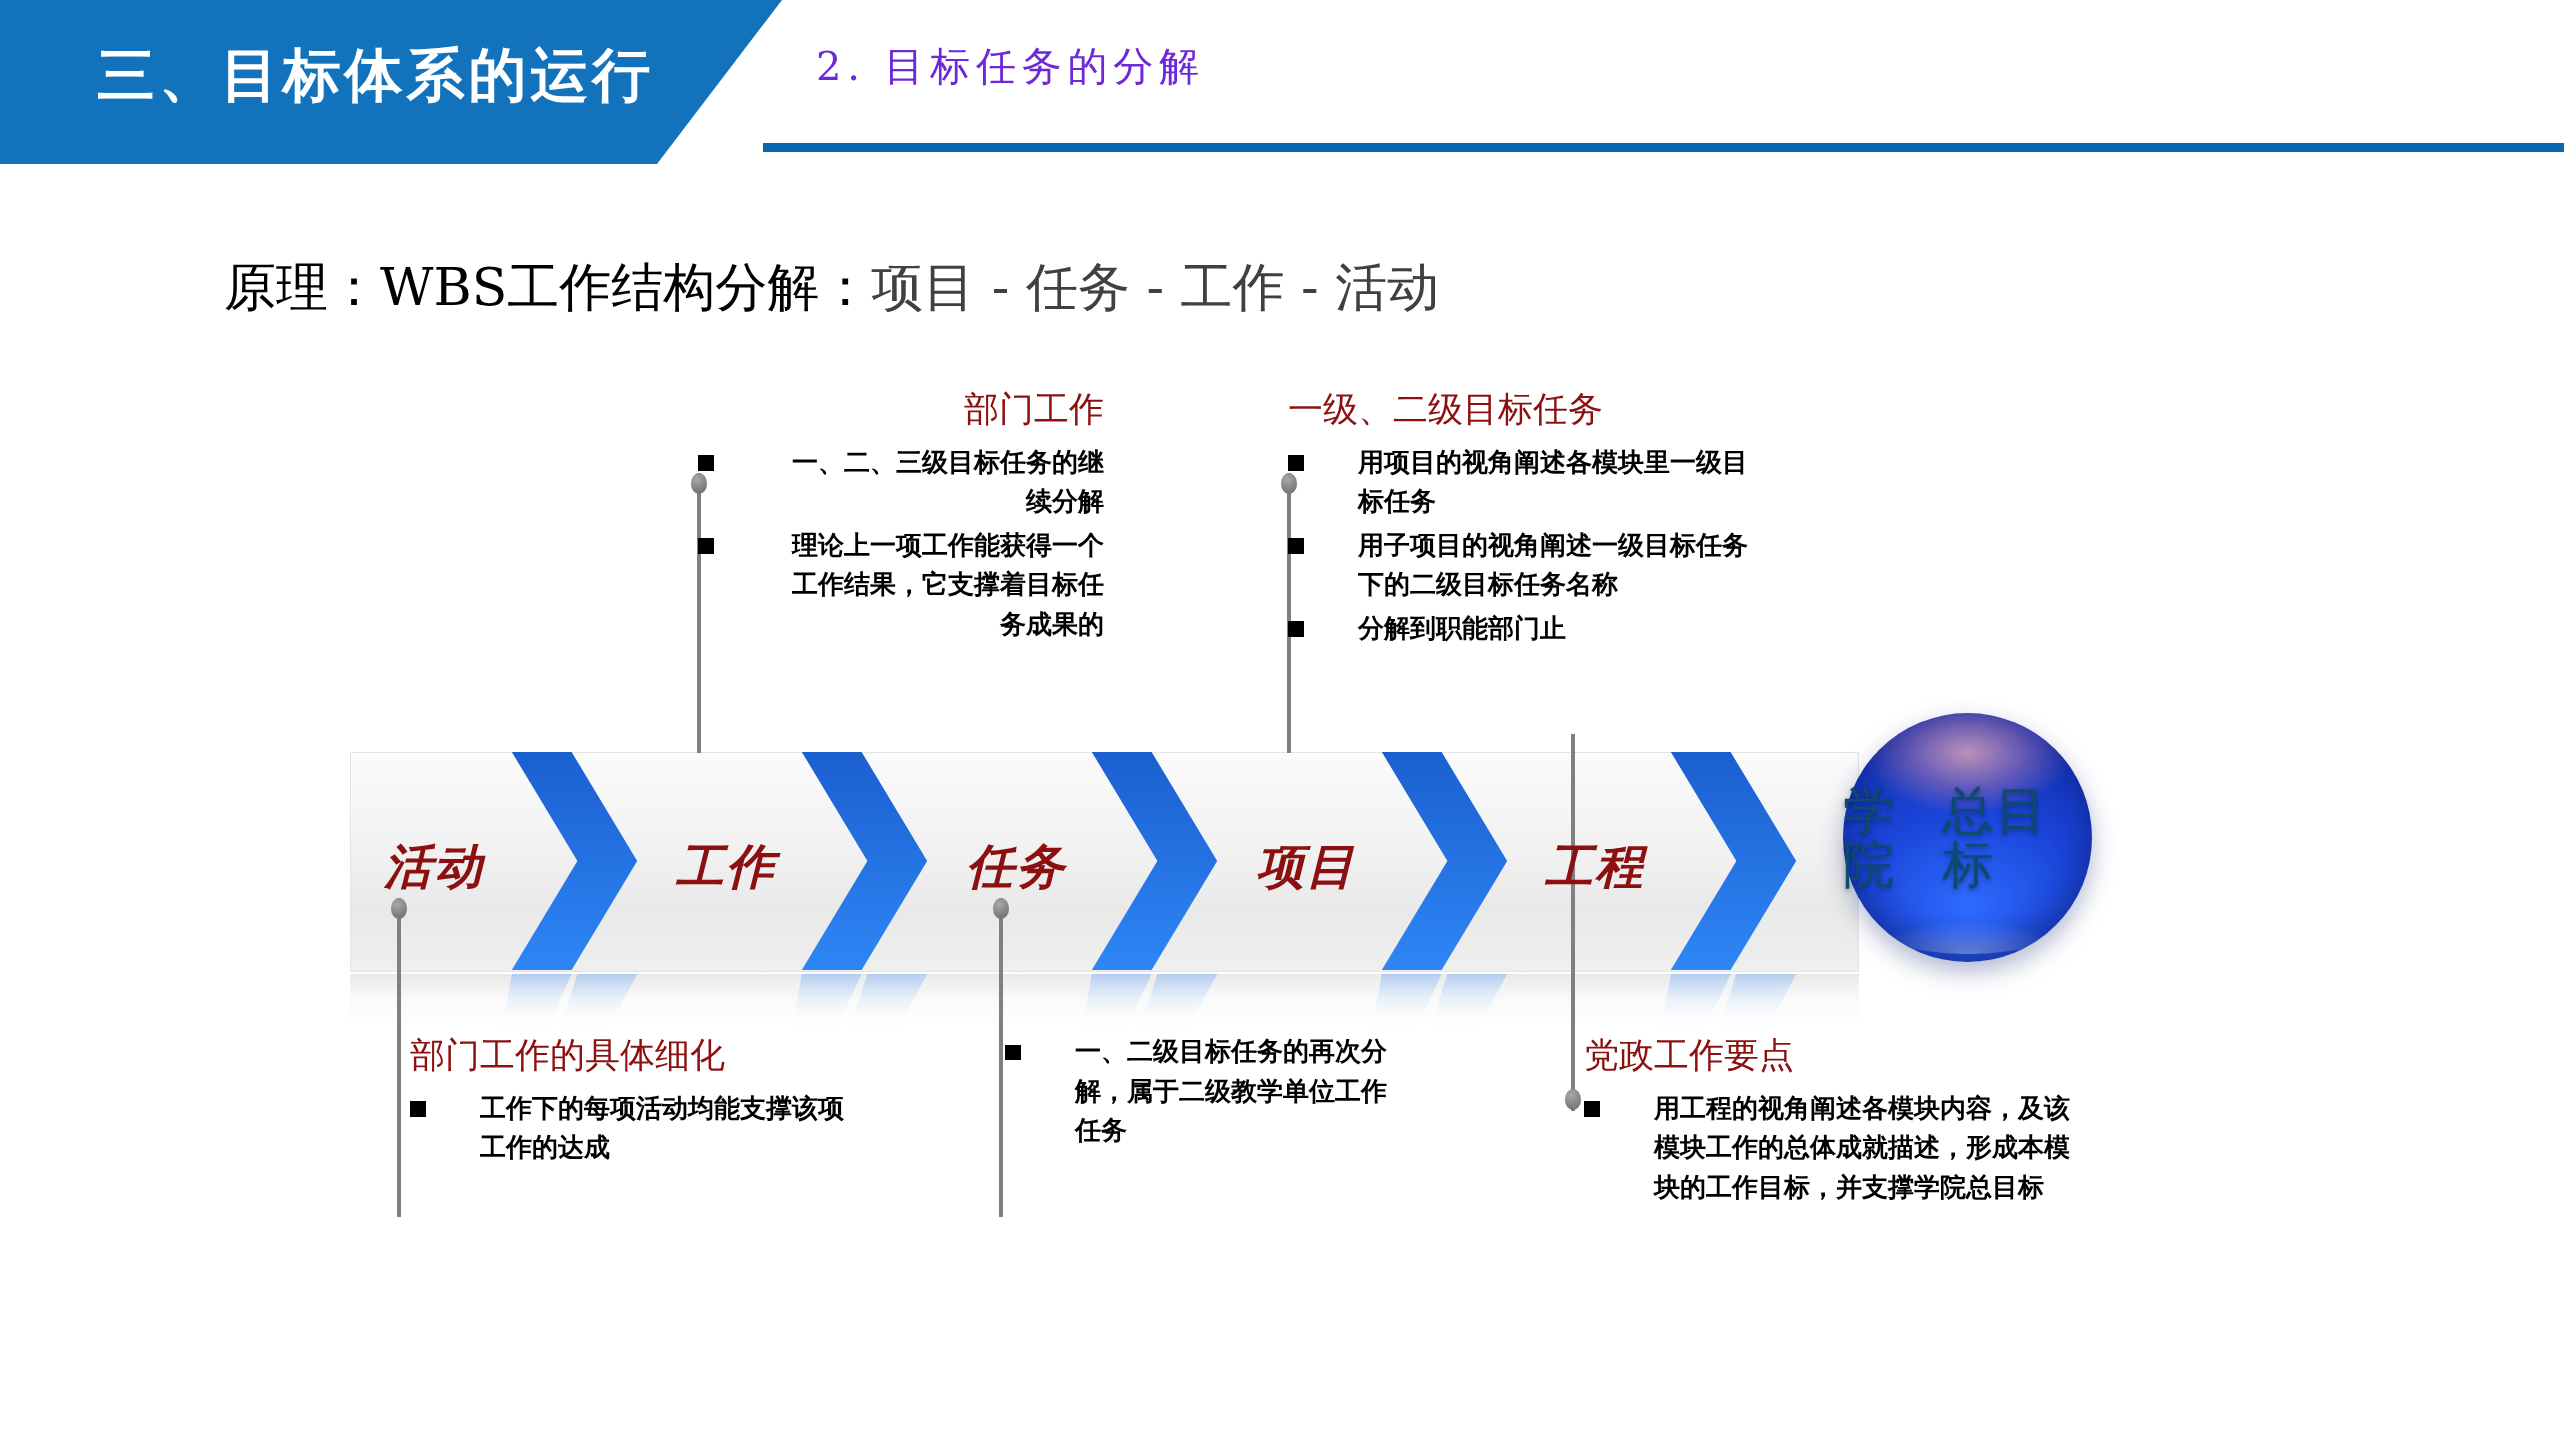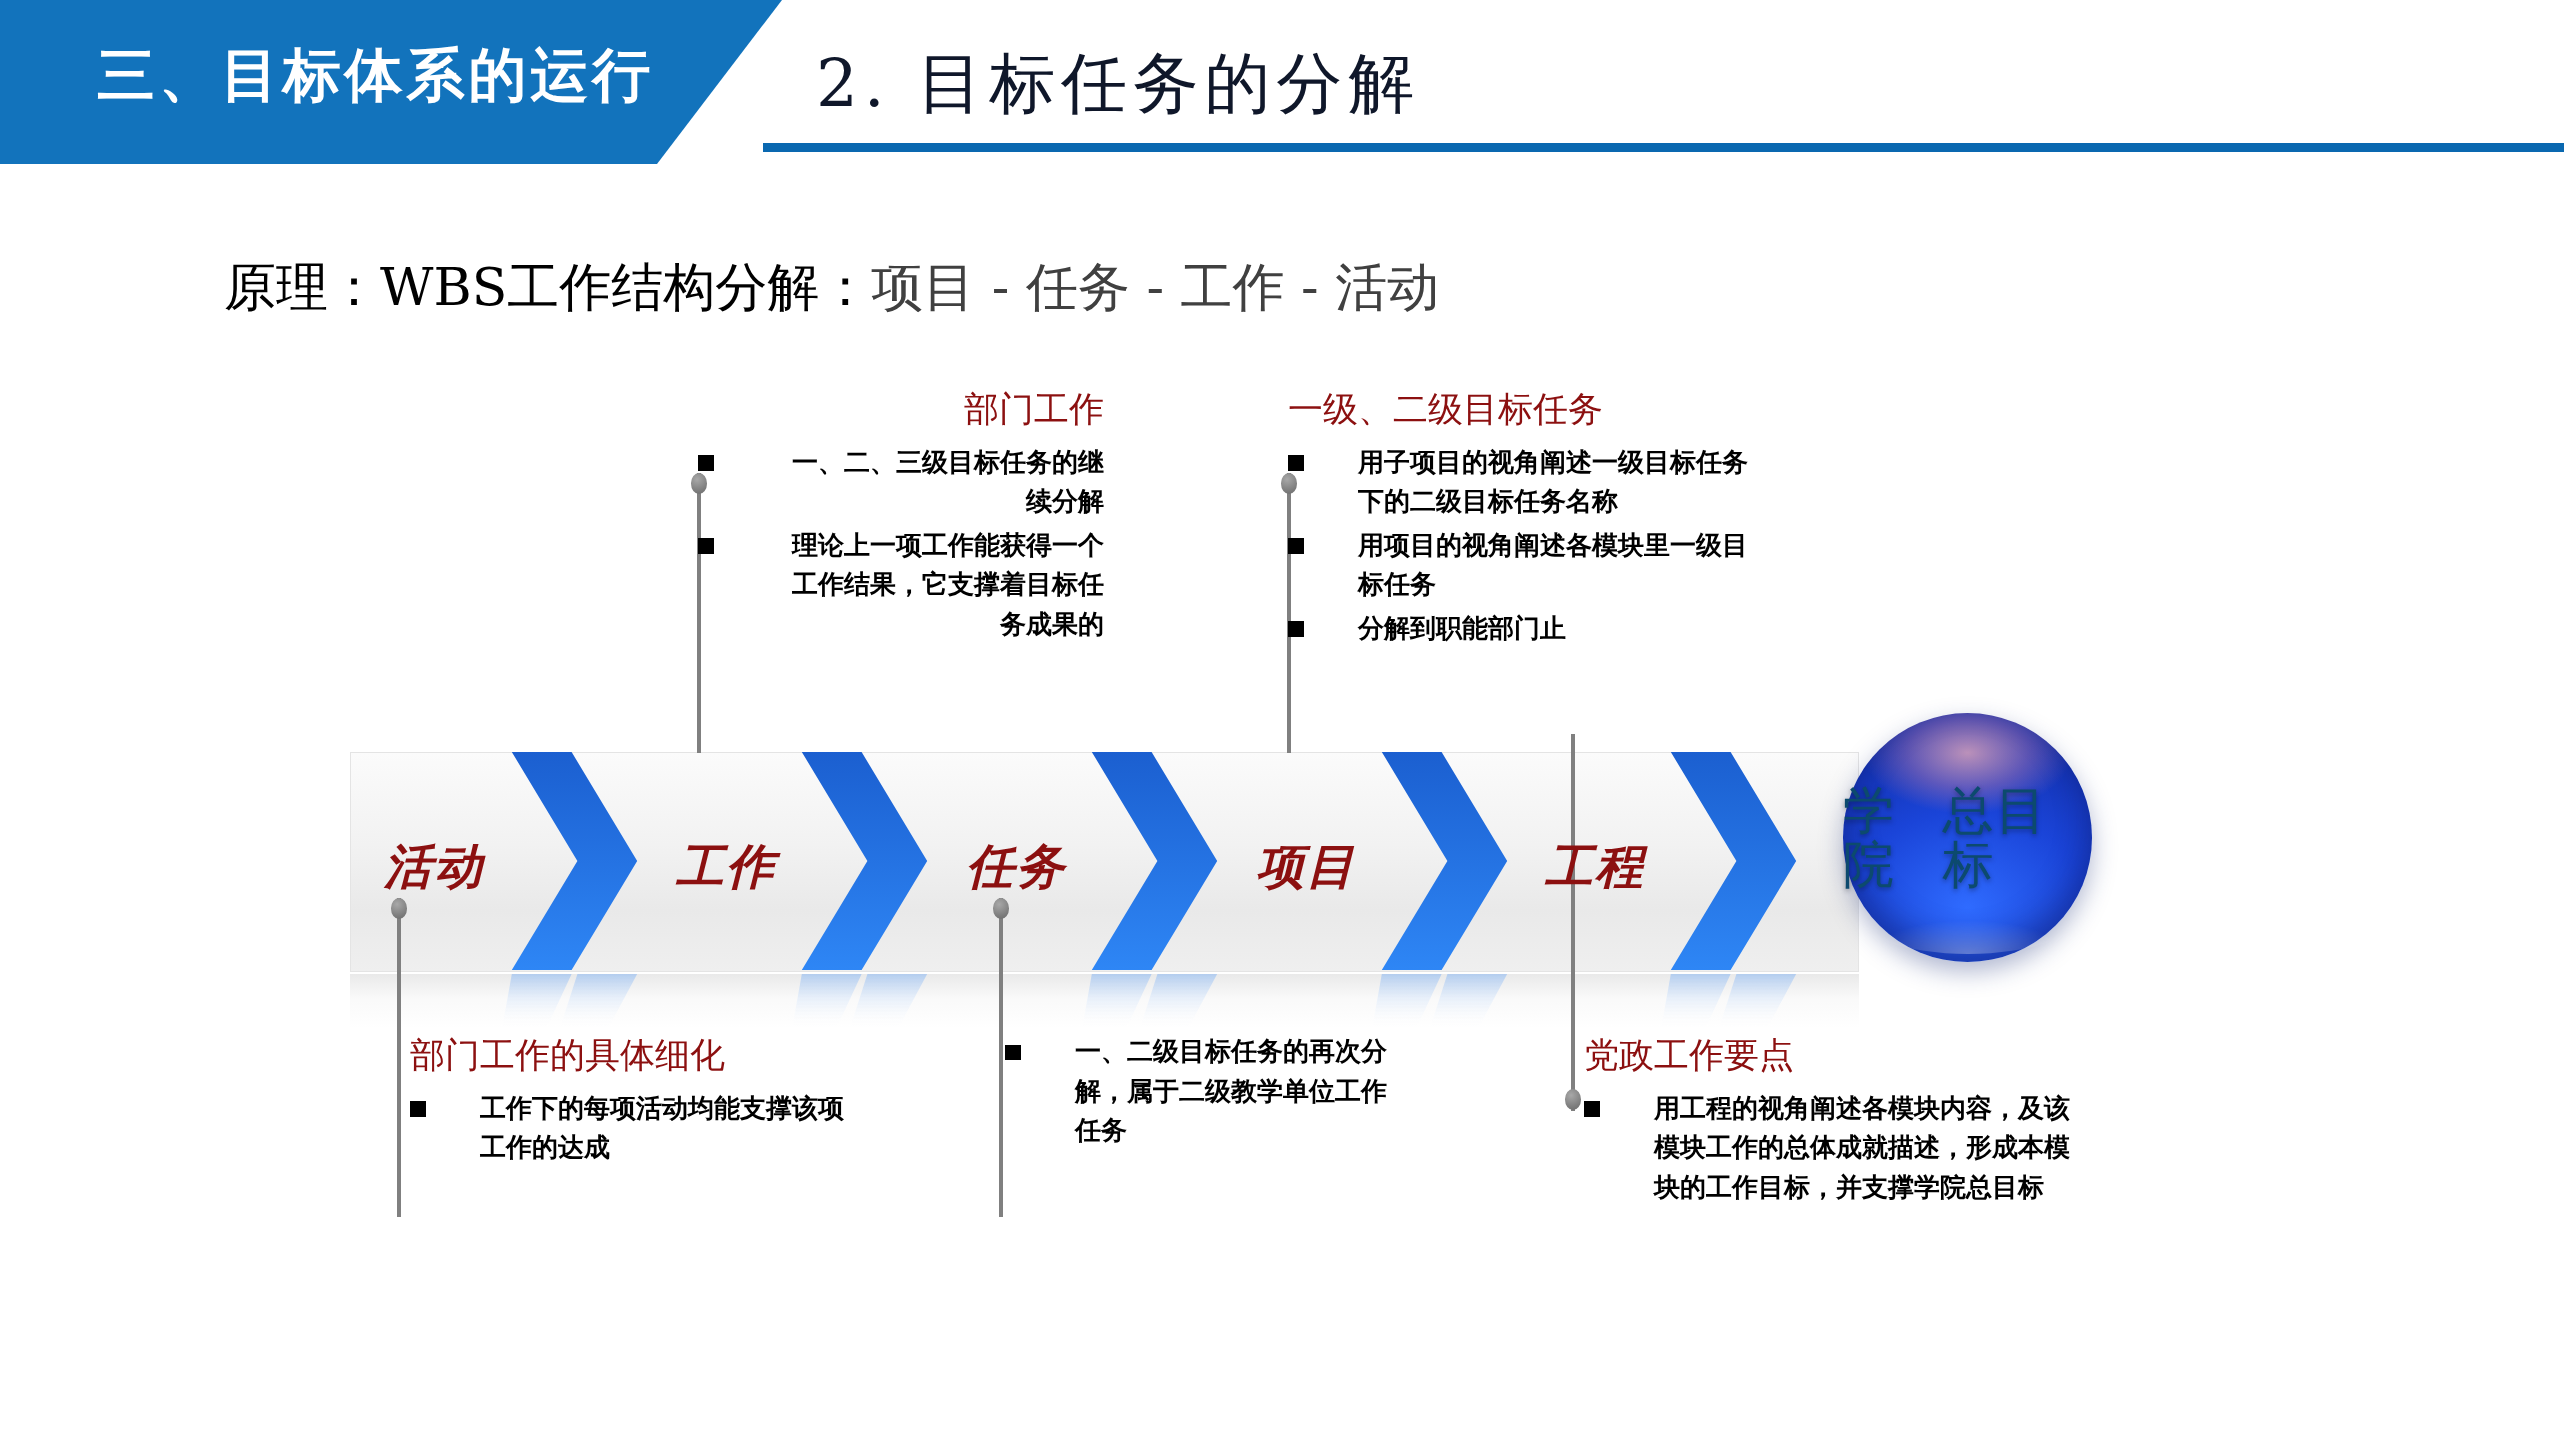--- a/index.html
+++ b/index.html
@@ -16,21 +16,21 @@
     z-index:2;
   }
   #header-title{
     position:absolute;left:97px;top:37px;
     font-size:58px;font-weight:bold;color:#ffffff;letter-spacing:3.9px;
     white-space:nowrap;z-index:3;
     font-family:"DejaVu Sans","Liberation Sans",sans-serif;
   }
   #header-subtitle{
     position:absolute;left:816px;top:39px;
-    font-size:66px;color:#0f172a;letter-spacing:5.8px;white-space:nowrap;z-index:3;
+    font-size:40px;color:#6d28d9;letter-spacing:5.8px;white-space:nowrap;z-index:3;
     font-family:"DejaVu Serif","Liberation Serif",serif;
   }
   #header-rule{
     position:absolute;left:763px;top:143px;width:1801px;height:8.7px;
     background:#0A68B0;z-index:1;
   }
 
   
   #principle-line{
     position:absolute;left:224px;top:253px;white-space:nowrap;z-index:4;
@@ -244,25 +244,25 @@
       <span class="txt">理论上一项工作能获得一个工作结果，它支撑着目标任务成果的</span>
     </li>
   </ul>
 </div>
 
 <div class="callout" style="left:1288px;top:386px;width:483px;">
   <div class="callout-title">一级、二级目标任务</div>
   <ul class="bullets">
     <li>
       <span class="sq"></span>
+      <span class="txt">用项目的视角阐述各模块里一级目标任务</span>
+    </li>
+    <li>
+      <span class="sq"></span>
       <span class="txt">用子项目的视角阐述一级目标任务下的二级目标任务名称</span>
-    </li>
-    <li>
-      <span class="sq"></span>
-      <span class="txt">用项目的视角阐述各模块里一级目标任务</span>
     </li>
     <li>
       <span class="sq"></span>
       <span class="txt">分解到职能部门止</span>
     </li>
   </ul>
 </div>
 
 <div class="callout" style="left:410px;top:1032px;width:454px;">
   <div class="callout-title">部门工作的具体细化</div>

